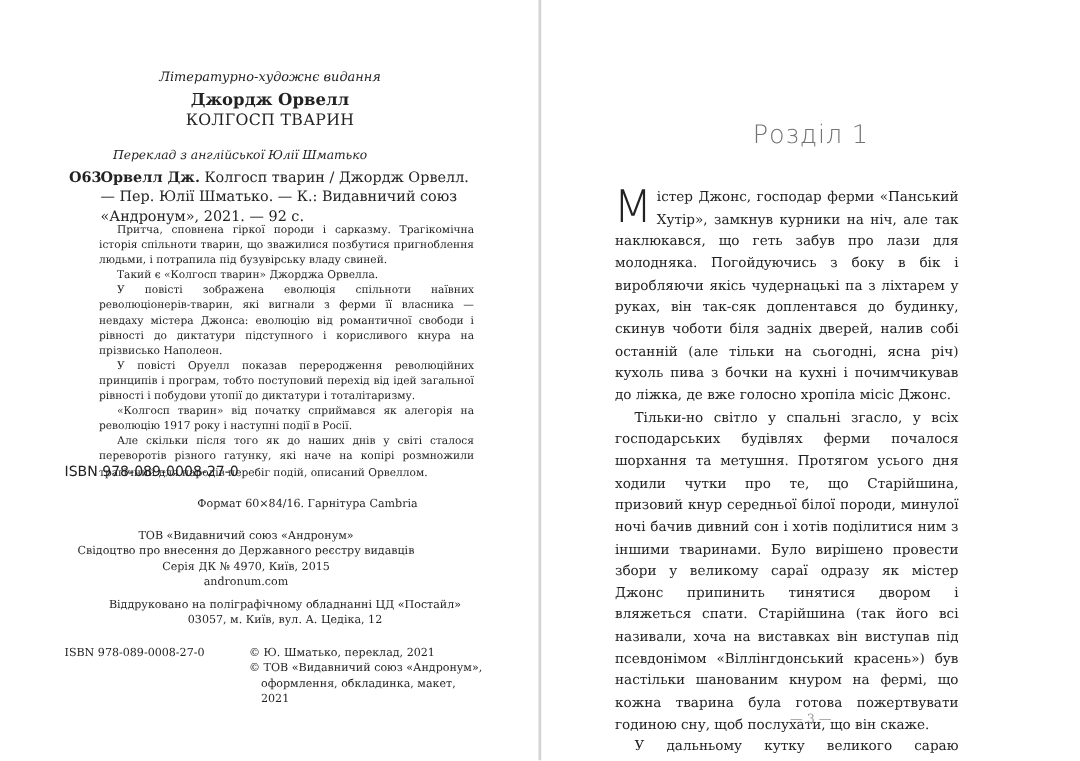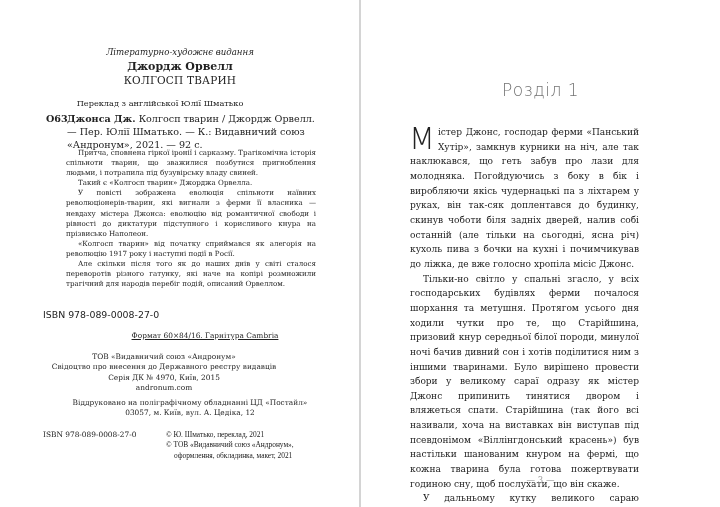--- a/index.html
+++ b/index.html
@@ -8,38 +8,38 @@
   .spread { position:absolute; left:0; top:0; width:720px; height:507px; }
   .page { position:absolute; top:0; height:507px; background:#fff; }
   .page-left { left:0; width:360px; }
   .page-right { left:361px; width:359px; }
   .spine { position:absolute; left:359px; top:0; width:2px; height:507px; background:#d4d4d4; }
 
   .center { text-align:center; }
   .imprint-label { position:absolute; left:0; width:360px; top:47px; font-style:italic; font-size:8.6px; }
   .author { position:absolute; left:0; width:360px; top:60px; font-weight:bold; font-size:11px; }
   .title { position:absolute; left:0; width:360px; top:74px; font-size:10.5px; letter-spacing:0.2px;text-align:center; }
-  .translator { position:absolute; left:0; width:320px; top:98px; font-size:8.2px; }
+  .translator { position:absolute; left:0; width:320px; top:98px; font-style:italic; font-size:8.2px; }
 
   .catalog { position:absolute; left:43px; top:112px; width:280px; font-size:9.6px; line-height:13px; }
   .catalog .code { position:absolute; left:3px; top:0; font-weight:bold; }
   .catalog .entry { margin-left:24px; }
   .catalog .entry b { font-weight:bold; }
 
   .annotation { position:absolute; left:66px; top:148px; width:250px; font-size:7.1px; line-height:10.1px; text-align:justify; }
   .annotation p { margin:0; text-indent:12px; }
 
   .isbn-main { position:absolute; left:43px; top:309px; font-family:"DejaVu Sans", sans-serif; font-size:9.4px; }
-  .format { position:absolute; left:0; width:410px; top:331px; font-size:7.4px;text-decoration:underline; }
+  .format { position:absolute; left:0; width:410px; top:331px; font-size:7.4px; }
   .publisher { position:absolute; left:0; width:328px; top:352px; font-size:7.4px; line-height:10.3px; }
   .printer { position:absolute; left:0; width:380px; top:398px; font-size:7.4px; line-height:10.3px; }
 
   .bottom-isbn { position:absolute; left:43px; top:430px; font-size:7.4px; }
   .copyright { position:absolute; left:166px; top:430px; font-size:7.4px; line-height:10.3px; }
-  .copyright .cline { padding-left:8px; text-indent:-8px;font-family:Liberation Serif, serif; }
+  .copyright .cline { padding-left:8px; text-indent:-8px; }
 
   .chapter-title { position:absolute; left:0; width:359px; top:80px; text-align:center;
                    font-family:"DejaVu Sans", sans-serif; font-weight:200; font-size:17px; color:#737373; letter-spacing:0.5px; }
   .body-text { position:absolute; left:49px; top:125px; width:229px; font-size:9.05px; line-height:14.65px; text-align:justify; }
   .body-text p { margin:0; text-indent:13px; }
   .body-text p.first { text-indent:0; }
   .dropcap { float:left; font-family:"DejaVu Sans", sans-serif; font-weight:200; font-size:30px; line-height:26px;
              margin:1px 3px 0 -1px; color:#222; }
   .folio { position:absolute; left:0; width:359px; top:475px; text-align:center; font-size:8.5px; color:#999; }
 </style>
@@ -49,27 +49,28 @@
 <div class="spread">
 
   <div class="page page-left">
     <div class="imprint-label center">Літературно-художнє видання</div>
     <div class="author center">Джордж Орвелл</div>
     <div class="title center">КОЛГОСП ТВАРИН</div>
     <div class="translator center">Переклад з англійської Юлії Шматько</div>
 
     <div class="catalog">
       <span class="code">О63</span>
-      <div class="entry"><b>Джонса Дж.</b><span> Колгосп тварин / Джордж Орвелл. — Пер. Юлії Шматько. — К.: Видавничий союз «Андронум», 2021. — 92 с.</span></div>
+      <div class="entry"><b>Орвелл Дж.</b><span> Колгосп тварин / Джордж Орвелл. — Пер. Юлії Шматько. — К.: Видавничий союз «Андронум», 2021. — 92 с.</span></div>
     </div>
 
     <div class="annotation">
-      <p>Притча, сповнена гіркої іронії і сарказму. Трагікомічна історія спільноти тварин, що зважилися позбутися пригноблення людьми, і потрапила під бузувірську владу свиней.</p>
+      <p>Притча, сповнена гіркої породи і сарказму. Трагікомічна історія спільноти тварин, що зважилися позбутися пригноблення людьми, і потрапила під бузувірську владу свиней.</p>
       <p>Такий є «Колгосп тварин» Джорджа Орвелла.</p>
       <p>У повісті зображена еволюція спільноти наївних революціонерів-тварин, які вигнали з ферми її власника — невдаху містера Джонса: еволюцію від романтичної свободи і рівності до диктатури підступного і корисливого кнура на прізвисько Наполеон.</p>
+      <p>У повісті Оруелл показав переродження революційних принципів і програм, тобто поступовий перехід від ідей загальної рівності і побудови утопії до диктатури і тоталітаризму.</p>
       <p>«Колгосп тварин» від початку сприймався як алегорія на революцію 1917 року і наступні події в Росії.</p>
       <p>Але скільки після того як до наших днів у світі сталося переворотів різного гатунку, які наче на копірі розмножили трагічний для народів перебіг подій, описаний Орвеллом.</p>
     </div>
 
     <div class="isbn-main">ISBN 978-089-0008-27-0</div>
     <div class="format center">Формат 60×84/16. Гарнітура Cambria</div>
 
     <div class="publisher center">
       <div>ТОВ «Видавничий союз «Андронум»</div>
       <div>Свідоцтво  про внесення до Державного реєстру видавців</div>

